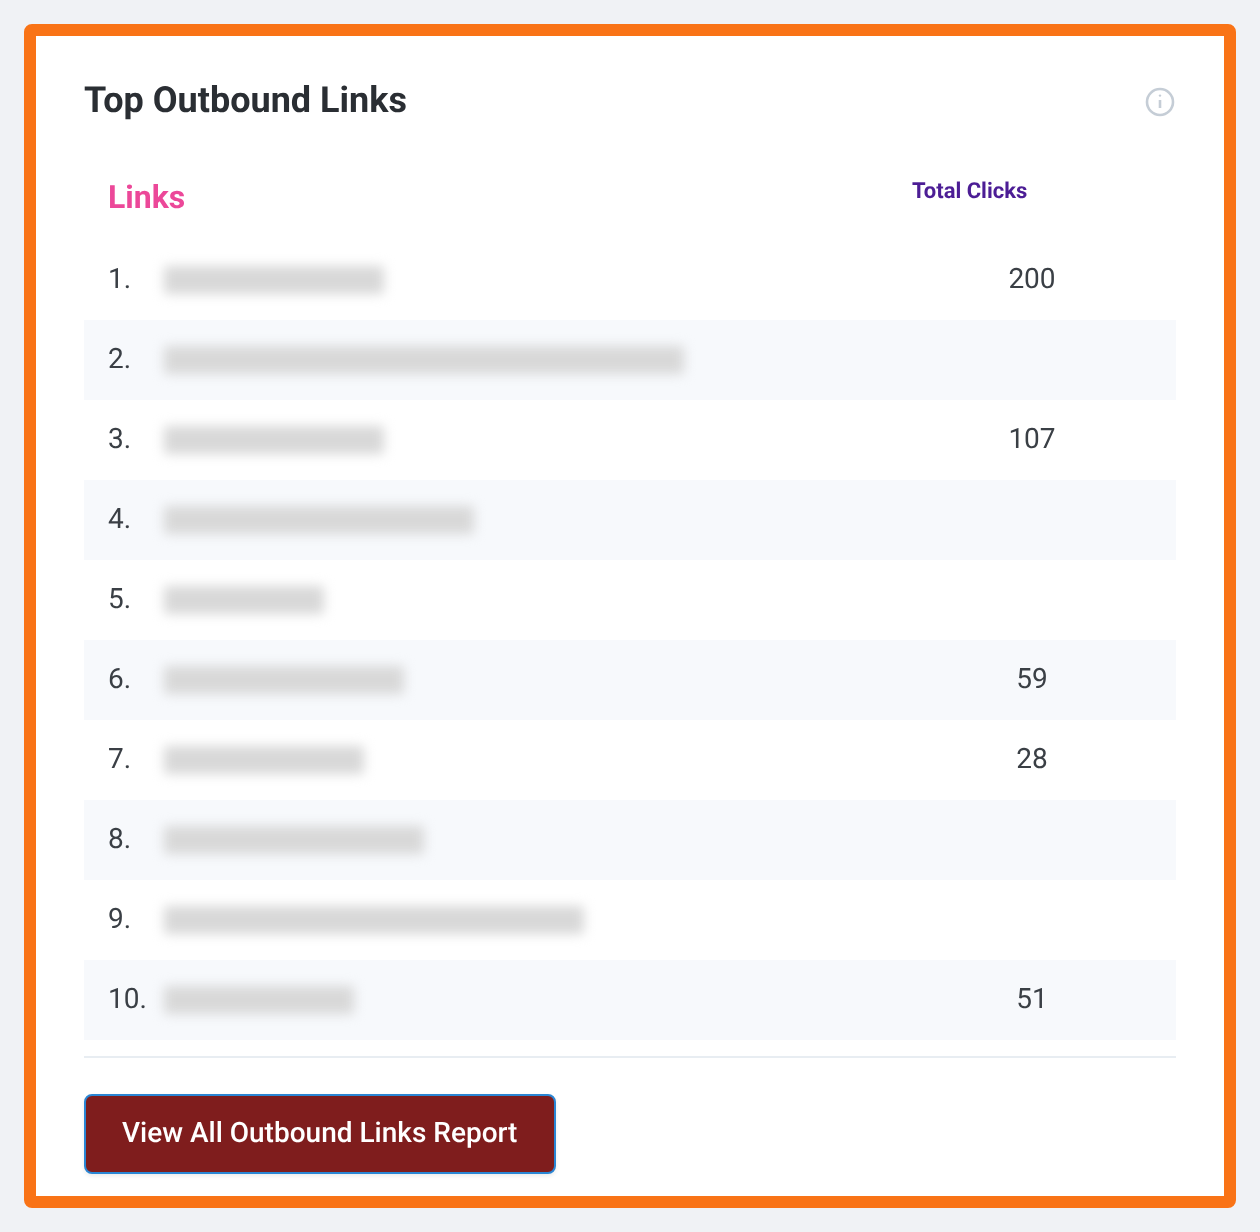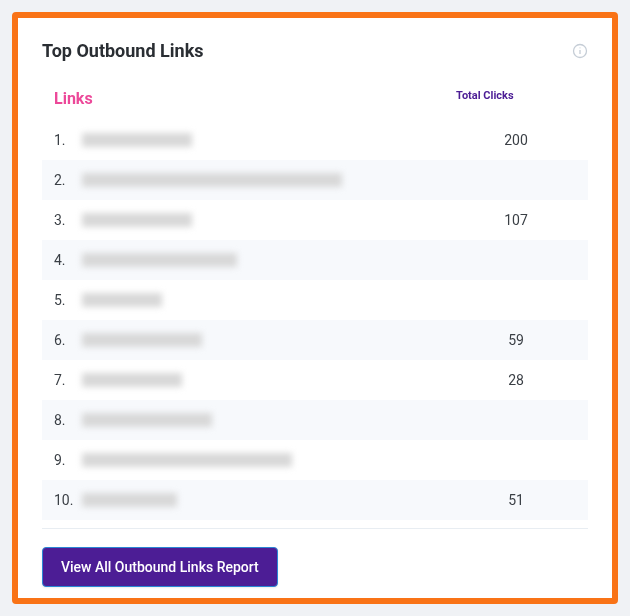--- a/index.html
+++ b/index.html
@@ -88,21 +88,21 @@
       background: #d8d8d8;
       filter: blur(3px);
       border-radius: 1px;
     }
     .footer {
       border-top: 1px solid #e8edf2;
       margin-top: 8px;
       padding-top: 18px;
     }
     .view-all-btn {
-      background: #4c1d95;
+      background: #7f1d1d;
       color: #ffffff;
       border: 1px solid #2a86d4;
       border-radius: 4px;
       padding: 11px 18px;
       font-size: 14px;
       font-weight: 500;
       cursor: pointer;
       box-shadow: 0 1px 2px rgba(0,0,0,0.08);
     }
   </style>

